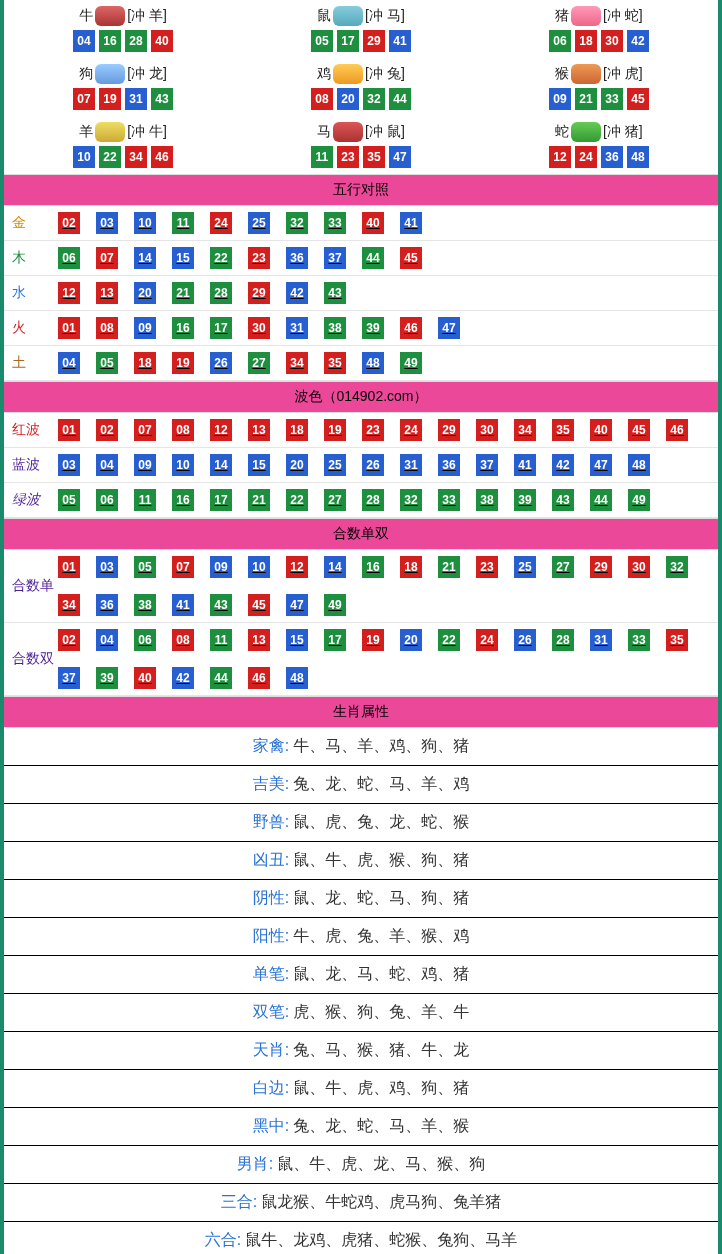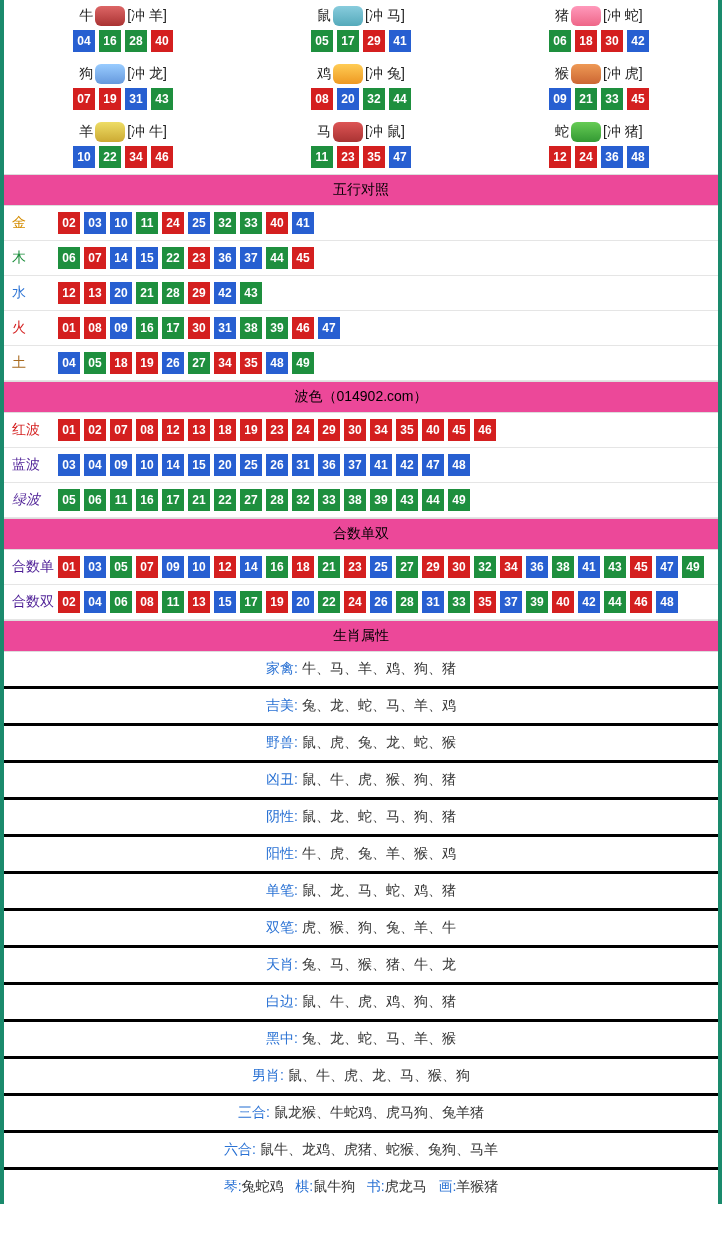--- a/index.html
+++ b/index.html
@@ -11,30 +11,30 @@
   .z-name { font-size: 14px; color: #222; }
   .z-clash { font-size: 14px; color: #222; }
   .balls { display: flex; justify-content: center; gap: 4px; }
   .ball { display: inline-flex; align-items: center; justify-content: center; width: 22px; height: 22px; color: #fff; font-size: 12px; font-weight: bold; }
   .red { background: #d41f1f; }
   .blue { background: #275fd1; }
   .green { background: #1e8f3e; }
   .section-header { background: #ec4899; text-align: center; padding: 6px 0; font-size: 14px; border-top: 1px solid #ddd; border-bottom: 1px solid #ddd; }
   .row { display: flex; align-items: center; border-bottom: 1px solid #e5e5e5; padding: 6px 8px; }
   .row-label { width: 46px; flex-shrink: 0; font-size: 14px; }
-  .row-balls { display: flex; flex-wrap: wrap; gap: 4px; }
+  .row-balls { display: flex; flex-wrap: wrap; gap: 16px; text-decoration: underline; }
   .gold { color: #d48c00; }
   .wood { color: #1e8f3e; }
   .water { color: #2a72d4; }
   .fire { color: #d41f1f; }
   .earth { color: #a86a1e; }
   .redtxt { color: #d41f1f; }
   .bluetxt { color: #4c1d95; }
   .greentxt { color: #4c1d95; font-style: italic; }
-  .attr-row { text-align: center; padding: 8px 0; border-bottom: 3px solid #000000; font-size: 14px; color: #333; }
+  .attr-row { text-align: center; padding: 8px 0; border-bottom: 1px solid #000000; font-size: 16px; color: #333; }
   .attr-row .lbl { color: #2a72d4; margin-right: 4px; }
   .bottom-row { text-align: center; padding: 8px 0; font-size: 14px; color: #333; }
   .bottom-row .lbl { color: #2a72d4; }
   
   .ico { width: 30px; height: 20px; border-radius: 6px; display:inline-block; }
   .ico-ox{background:linear-gradient(#d66,#a33);} .ico-rat{background:linear-gradient(#8cd,#5ab);}
   .ico-pig{background:linear-gradient(#f9b,#e68);} .ico-dog{background:linear-gradient(#9cf,#69d);}
   .ico-rooster{background:linear-gradient(#fc5,#e92);} .ico-monkey{background:linear-gradient(#e95,#c63);}
   .ico-goat{background:linear-gradient(#ed6,#ca3);} .ico-horse{background:linear-gradient(#d55,#a33);}
   .ico-snake{background:linear-gradient(#6c5,#393);}

